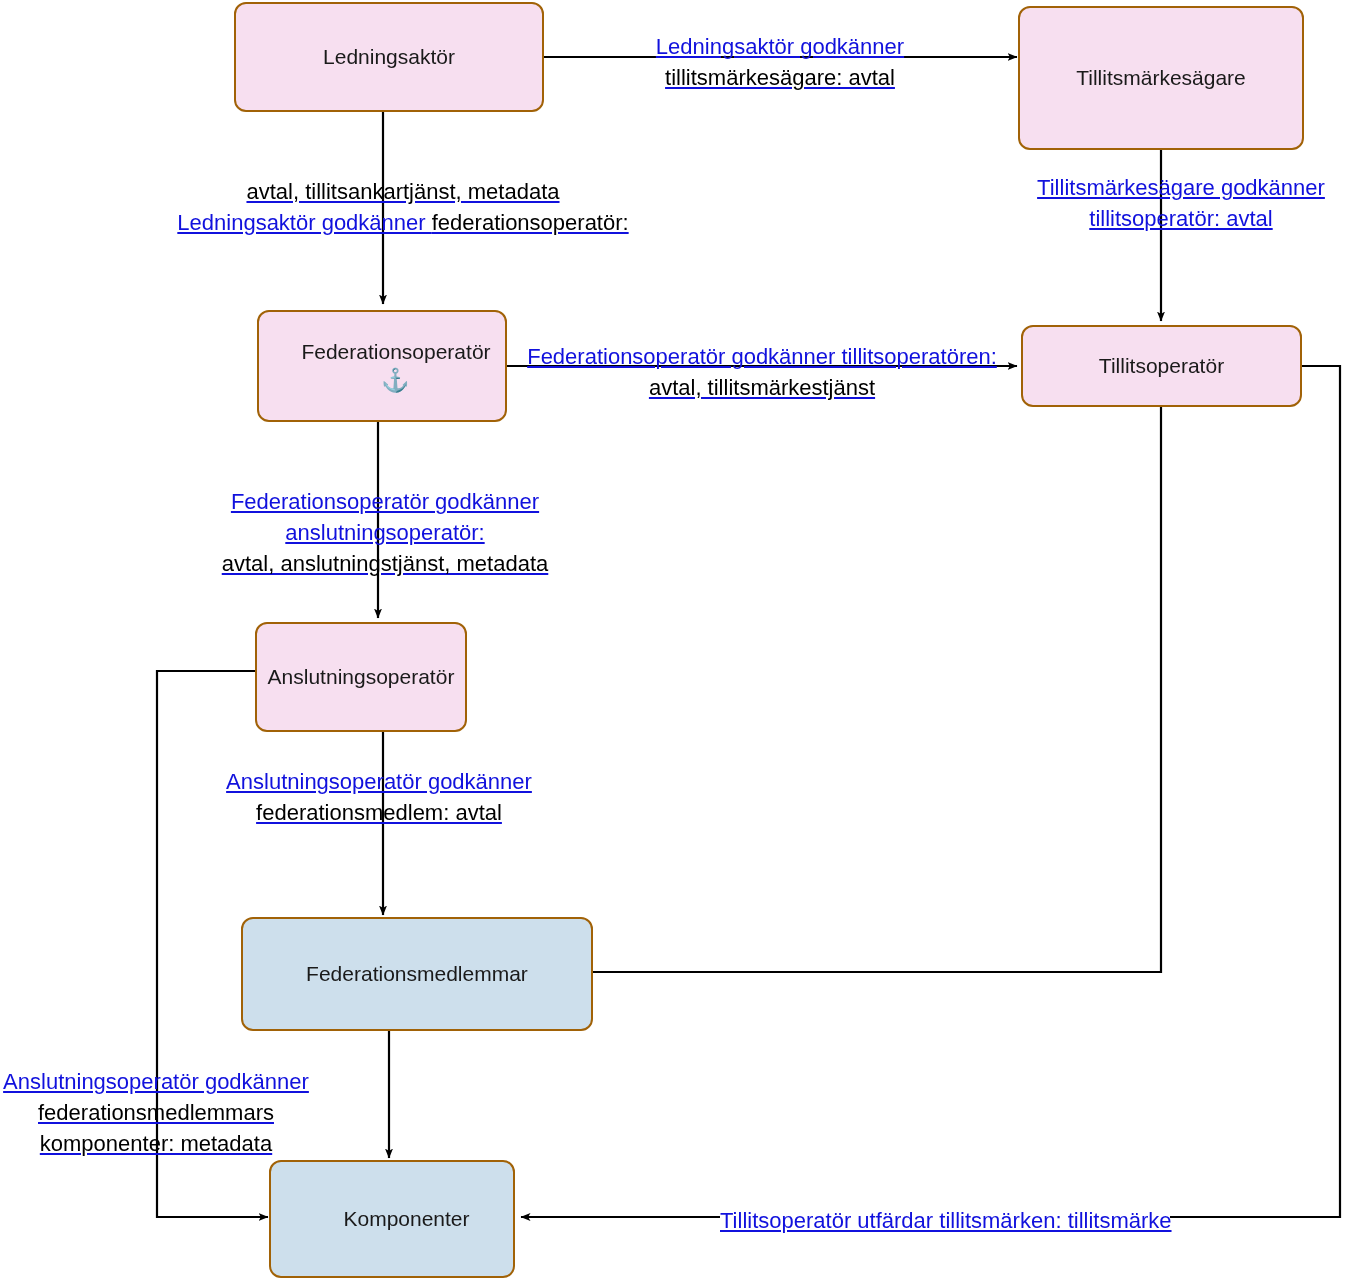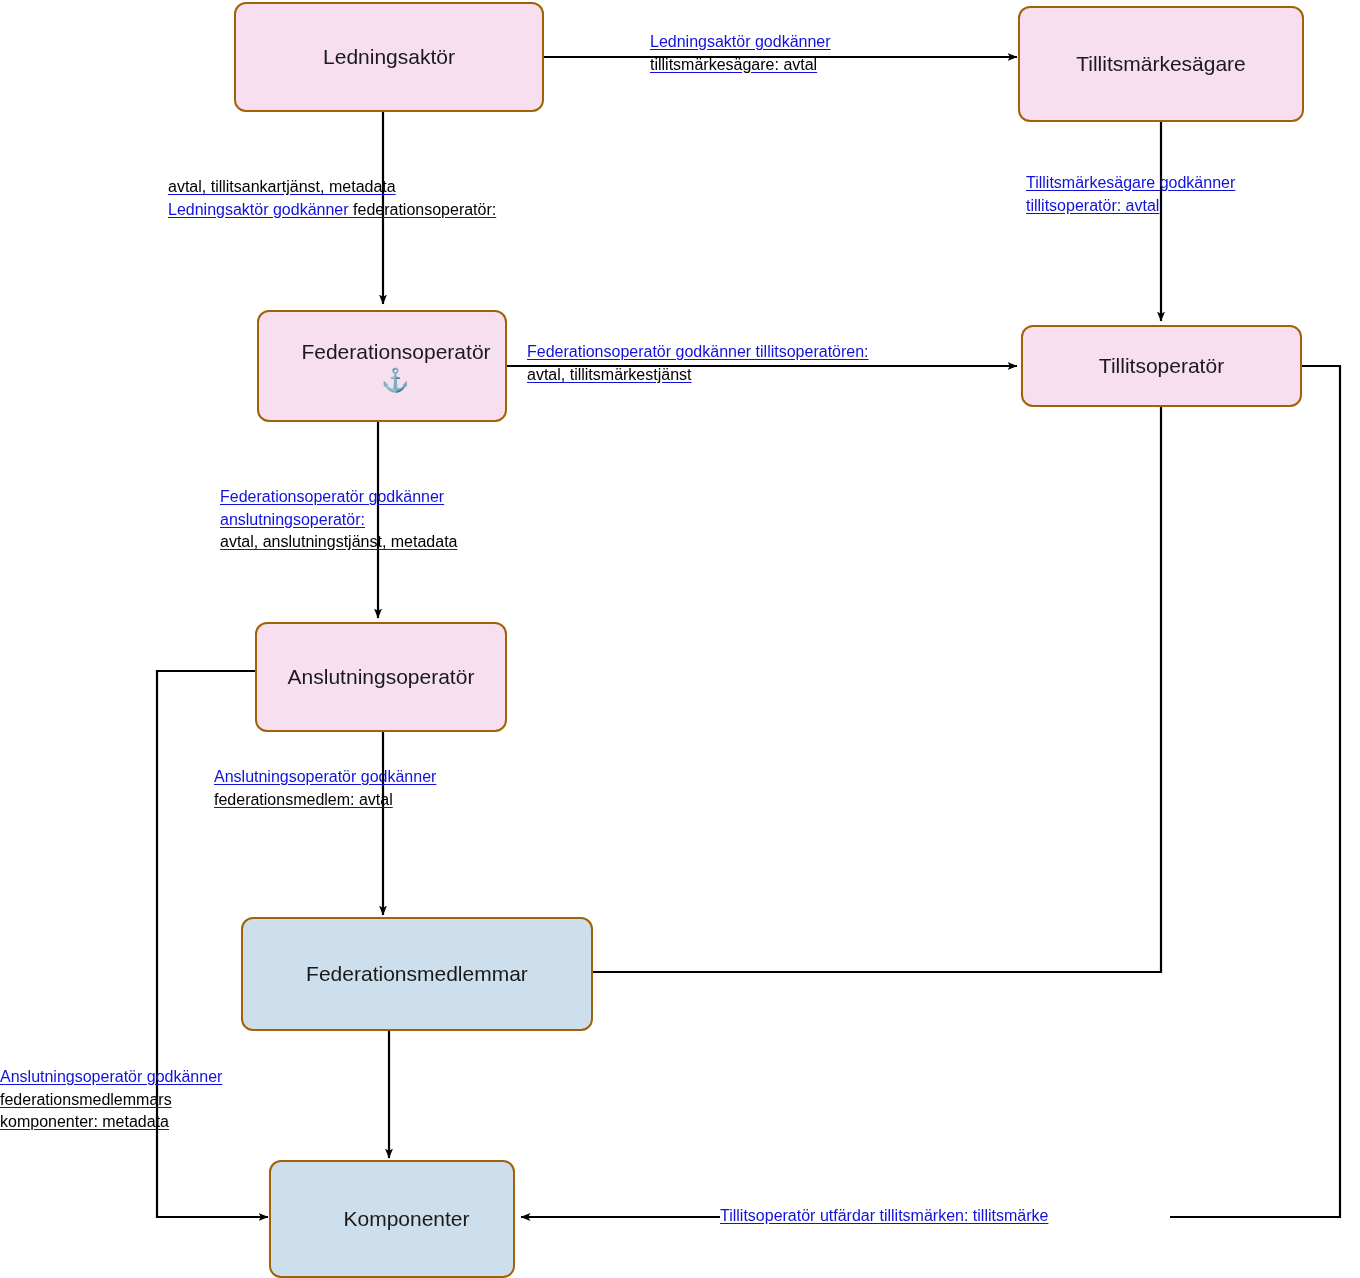--- a/index.html
+++ b/index.html
@@ -42,22 +42,23 @@
   .node.pink { background: #f7dff0; }
   .node.blue { background: #cddfec; }
   .node .anchor-glyph {
     font-size: 23px;
     line-height: 1;
     margin-top: 5px;
     color: #000000;
   }
   .edge-label {
     position: absolute;
-    font-size: 16px;
+    font-size: 22px;
     line-height: 1.42;
+    text-align: center;
     white-space: nowrap;
     color: #000000;
     background: transparent;
   }
   .edge-label .ln {
     display: block;
     text-decoration: underline;
     text-decoration-color: #1111dd;
     text-underline-offset: 2px;
   }
@@ -118,34 +119,34 @@
 
     <g>
       <path d="M1302,366 L1340,366 L1340,1217 L521,1217" stroke="#000" stroke-width="2.2" fill="none" marker-end="url(#arrow)"></path>
     </g>
   </svg>
 
   <div class="node pink" style="left:234px; top:2px; width:310px; height:110px;">
     <span>Ledningsaktör</span>
   </div>
 
-  <div class="node pink" style="left:1018px; top:6px; width:286px; height:116px;">
+  <div class="node pink" style="left:1018px; top:6px; width:286px; height:144px;">
     <span>Tillitsmärkesägare</span>
   </div>
 
   <div class="node pink" style="left:257px; top:310px; width:250px; height:112px;padding-left:28px;">
     <span>Federationsoperatör</span>
     <span class="anchor-glyph">⚓</span>
   </div>
 
   <div class="node pink" style="left:1021px; top:325px; width:281px; height:82px;">
     <span>Tillitsoperatör</span>
   </div>
 
-  <div class="node pink" style="left:255px; top:622px; width:252px; height:110px;">
+  <div class="node pink" style="left:255px; top:622px; width:212px; height:110px;">
     <span>Anslutningsoperatör</span>
   </div>
 
   <div class="node blue" style="left:241px; top:917px; width:352px; height:114px;">
     <span>Federationsmedlemmar</span>
   </div>
 
   <div class="node blue" style="left:269px; top:1160px; width:246px; height:118px;padding-left:29px;">
     <span>Komponenter</span>
   </div>

